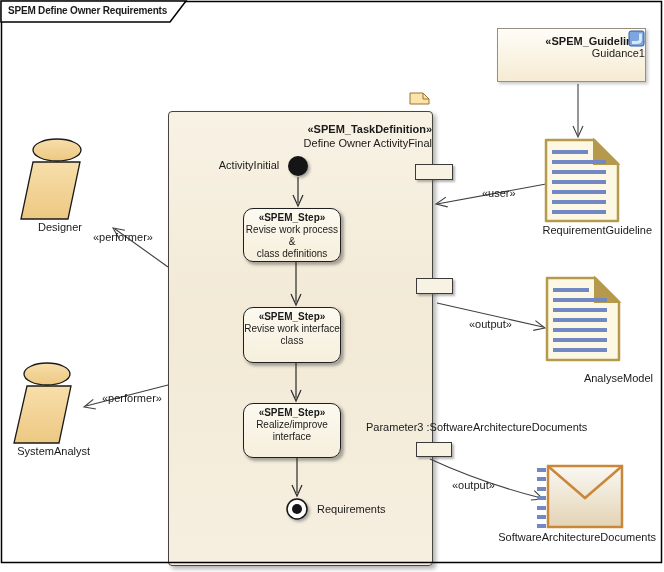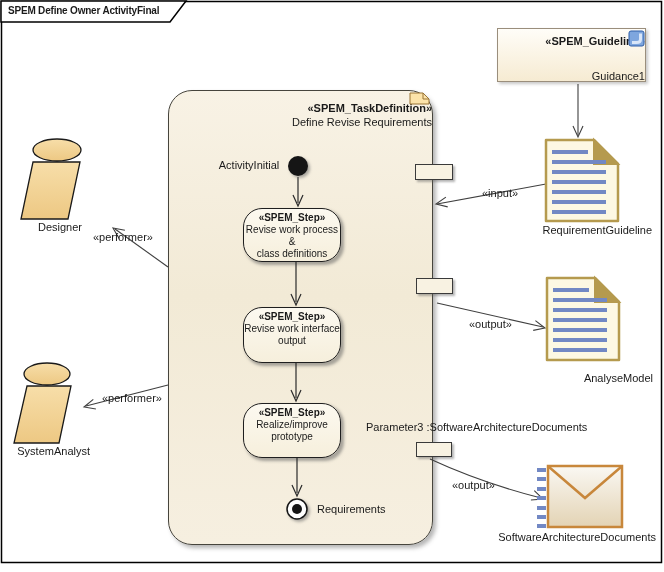--- a/index.html
+++ b/index.html
@@ -10,61 +10,61 @@
   .ctr{text-align:right;}
   .rgt{text-align:center;}
   .bold{font-weight:bold;}
   svg.shapes{position:absolute;left:0;top:0;z-index:3;}
   .lbl{z-index:4;}
   
   .node{position:absolute;box-sizing:border-box;}
   .guidance{z-index:1;background:linear-gradient(180deg,#FFFDF8,#F6EBD2);
             border:1px solid #9A8E7C;box-shadow:2px 2px 3px rgba(0,0,0,.22);}
   .activity{z-index:1;background:linear-gradient(180deg,#F8F2E5,#F2EAD6 45%,#F6EFE0);
-            border:1px solid #46443C;border-radius:24px;box-shadow:3px 3px 4px rgba(90,90,90,.45);}
+            border:1px solid #46443C;border-radius:4px;box-shadow:3px 3px 4px rgba(90,90,90,.45);margin-top:21px;}
   .step{z-index:2;background:linear-gradient(180deg,#FCF9F0,#F6EFDC);
-        border:1.5px solid #1f1f1f;border-radius:19px;box-shadow:2.5px 2.5px 3px rgba(90,90,90,.5);
+        border:1.5px solid #1f1f1f;border-radius:10px;box-shadow:2.5px 2.5px 3px rgba(90,90,90,.5);
         text-align:center;padding-top:3px;font-size:10px;line-height:12px;}
   .param{z-index:2;background:#F8F2E2;border:1px solid #3a3a3a;box-shadow:2px 2px 2px rgba(90,90,90,.45);}
   .stereo{font-weight:bold;}
   .edge path{stroke:#3f3f3f;stroke-width:1.1;fill:none;}
   .flow path{stroke:#2b2b2b;stroke-width:1.2;fill:none;}
   .shadowed{filter:drop-shadow(2px 2px 1.5px rgba(100,100,100,.55));}
 </style>
 </head>
 <body>
 
 <div class="stage">
 
   <div class="node guidance" style="left:497px;top:28px;width:149px;height:54px">
     <div class="txt ctr bold" style="margin-top:6px">«SPEM_Guideline»</div>
-    <div class="txt ctr" style="margin-top:23px">Guidance1</div>
+    <div class="txt ctr" style="margin-top:0">Guidance1</div>
   </div>
 
   <div class="node activity" style="left:168px;top:90px;width:265px;height:455px">
     <div class="txt ctr bold" style="margin-top:11px">«SPEM_TaskDefinition»</div>
-    <div class="txt ctr" style="margin-top:2px">Define Revise Requirements</div>
+    <div class="txt ctr" style="margin-top:2px">Define Owner ActivityFinal</div>
   </div>
 
   <div class="node step" style="left:243px;top:208px;width:98px;height:54px">
     <div class="stereo">«SPEM_Step»</div>
     <div>Revise work process &amp;</div>
     <div>class definitions</div>
   </div>
 
   <div class="node step" style="left:243px;top:307px;width:98px;height:56px">
     <div class="stereo">«SPEM_Step»</div>
     <div>Revise work interface</div>
-    <div>output</div>
+    <div>class</div>
   </div>
 
   <div class="node step" style="left:243px;top:403px;width:98px;height:55px">
     <div class="stereo">«SPEM_Step»</div>
     <div>Realize/improve</div>
-    <div>prototype</div>
+    <div>interface</div>
   </div>
 
   <div class="node param" style="left:415px;top:164px;width:38px;height:16px"></div>
   <div class="node param" style="left:416px;top:278px;width:37px;height:16px"></div>
   <div class="node param" style="left:416px;top:442px;width:36px;height:15px"></div>
 
   <svg class="shapes" width="664" height="572" viewBox="0 0 664 572">
     <defs>
       <linearGradient id="actorGrad" x1="0" y1="0" x2="0" y2="1">
         <stop offset="0" stop-color="#F7DEA9"></stop>
@@ -186,28 +186,28 @@
       <rect x="629" y="31" width="15" height="15" rx="2" fill="#7EA6DE" stroke="#2F5FA8" stroke-width="1"></rect>
       <path d="M640.5,33.5 V39.5 Q640.5,42.5 636.5,42.5 H632" stroke="#D9E6F8" stroke-width="3" fill="none"></path>
     </g>
 
     <g>
       <path d="M410,93 H423 L429,99 V104 H410 Z" fill="#FCE3A9" stroke="#9A7435" stroke-width="1"></path>
       <path d="M423,93 V99 H429" fill="none" stroke="#9A7435" stroke-width="1"></path>
     </g>
   </svg>
 
-  <div class="abs txt bold lbl" style="left:8px;top:5px;font-size:10px;letter-spacing:-0.2px">SPEM Define Owner ActivityFinal</div>
+  <div class="abs txt bold lbl" style="left:8px;top:5px;font-size:10px;letter-spacing:-0.2px">SPEM Define Owner Requirements</div>
 
   <div class="abs txt rgt lbl" style="left:213px;top:159px;width:72px">ActivityInitial</div>
   <div class="abs txt lbl" style="left:317px;top:503px">Requirements</div>
 
   <div class="abs txt lbl" style="left:366px;top:421px">Parameter3 :SoftwareArchitectureDocuments</div>
 
-  <div class="abs txt lbl" style="left:482px;top:187px">«input»</div>
+  <div class="abs txt lbl" style="left:482px;top:187px">«user»</div>
   <div class="abs txt lbl" style="left:469px;top:318px">«output»</div>
   <div class="abs txt lbl" style="left:452px;top:479px">«output»</div>
   <div class="abs txt lbl" style="left:93px;top:231px">«performer»</div>
   <div class="abs txt lbl" style="left:102px;top:392px">«performer»</div>
 
   <div class="abs txt ctr lbl" style="left:16px;top:221px;width:66px">Designer</div>
   <div class="abs txt ctr lbl" style="left:6px;top:445px;width:84px">SystemAnalyst</div>
 
   <div class="abs txt ctr lbl" style="left:512px;top:224px;width:140px">RequirementGuideline</div>
   <div class="abs txt ctr lbl" style="left:496px;top:531px;width:160px">SoftwareArchitectureDocuments</div>

